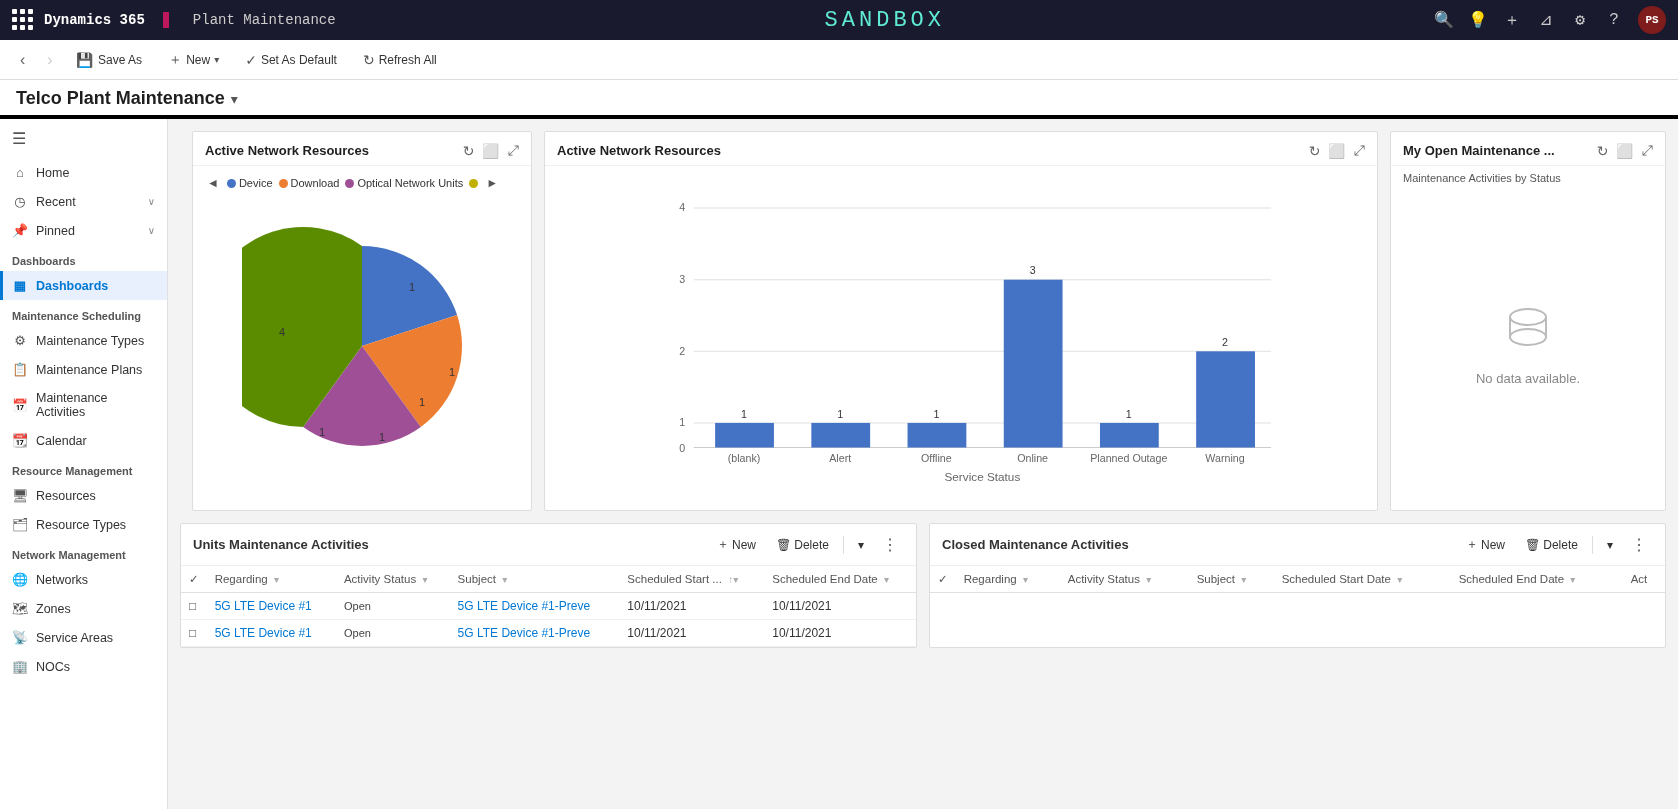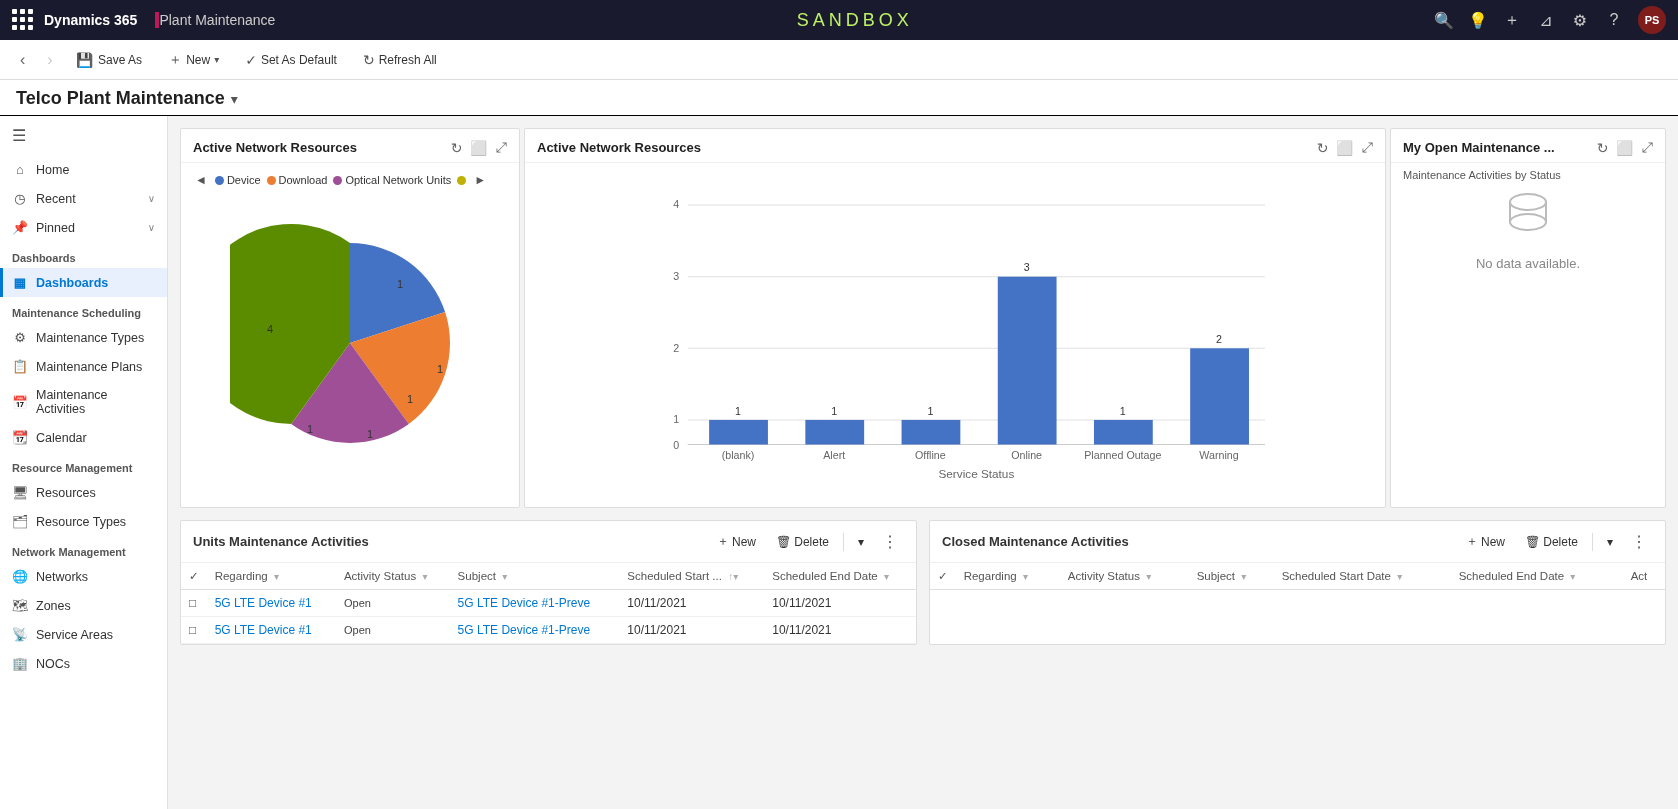--- a/index.html
+++ b/index.html
@@ -8,27 +8,28 @@
     
     .top-nav {
       background: #1a1a2e;
       color: #fff;
       height: 40px;
       display: flex;
       align-items: center;
       padding: 0 12px;
       justify-content: space-between;
       flex-shrink: 0;
+      font-family: Liberation Mono, monospace;
     }
     .top-nav-left { display: flex; align-items: center; gap: 10px; }
     .top-nav-grid { display: grid; grid-template-columns: repeat(3,6px); grid-template-rows: repeat(3,6px); gap: 2px; cursor: pointer; }
     .top-nav-grid span { width: 5px; height: 5px; background: #fff; display: block; border-radius: 1px; }
     .top-nav-brand { font-size: 14px; font-weight: 600; color: #fff; }
-    .top-nav-appname { font-size: 14px; color: #ccc; margin-left: 8px; padding-left: 0; border-left: 4px solid #be185d; }
-    .top-nav-center { font-size: 18px; font-weight: 300; letter-spacing: 4px; color: #bef264; }
+    .top-nav-appname { font-size: 14px; color: #ccc; margin-left: 8px; padding-left: 24px; border-left: 6px solid #be185d; }
+    .top-nav-center { font-size: 22px; font-weight: 300; letter-spacing: 4px; color: #5eead4; }
     .top-nav-right { display: flex; align-items: center; gap: 14px; color: #ccc; font-size: 16px; }
     .top-nav-icon { cursor: pointer; width: 20px; text-align: center; }
     .avatar { width: 28px; height: 28px; border-radius: 50%; background: #7f1d1d; color: #fff; font-size: 11px; font-weight: bold; display: flex; align-items: center; justify-content: center; cursor: pointer; }
 
     
     .toolbar {
       background: #fff;
       border-bottom: 1px solid #ddd;
       height: 40px;
       display: flex;
@@ -44,21 +45,21 @@
       border-radius: 2px;
     }
     .toolbar-icon { font-size: 14px; color: #555; }
     .nav-arrow { background: none; border: none; cursor: pointer; color: #666; font-size: 16px; padding: 4px 8px; }
     .nav-arrow:disabled { color: #ccc; cursor: default; }
 
     
     .page-title-bar {
       background: #fff;
       padding: 8px 16px 6px 16px;
-      border-bottom: 1px solid #000000;
+      border-bottom: 4px solid #000000;
       flex-shrink: 0;
       display: flex; align-items: center; gap: 6px;
     }
     .page-title { font-size: 18px; font-weight: 600; color: #1f1f1f; }
     .page-title-caret { color: #555; font-size: 14px; cursor: pointer; }
 
     
     .main-layout { display: flex; flex: 1; overflow: hidden; }
 
     
@@ -78,21 +79,21 @@
     }
     .sidebar-item.active { background: #e8f0fe; border-left: 3px solid #0078d4; color: #0078d4; font-weight: 600; padding-left: 9px; }
     .sidebar-icon { font-size: 13px; color: #555; width: 16px; text-align: center; }
     .sidebar-item.active .sidebar-icon { color: #0078d4; }
     .sidebar-caret { margin-left: auto; font-size: 10px; color: #888; }
 
     
     .content-area { flex: 1; overflow-y: auto; padding: 12px; background: #f3f3f3; display: flex; flex-direction: column; gap: 12px; }
 
     
-    .dashboard-row { display: flex; gap: 4px; }
+    .dashboard-row { display: flex; gap: 12px; margin-left: 12px; }
 
     
     .chart-card {
       background: #fff;
       border: 1px solid #ddd;
       border-radius: 2px;
       display: flex; flex-direction: column;
       overflow: hidden;
     }
     .chart-card-header {
@@ -109,21 +110,21 @@
     
     .pie-legend { display: flex; align-items: center; gap: 6px; flex-wrap: wrap; padding: 4px 0; font-size: 11px; }
     .pie-legend-dot { width: 9px; height: 9px; border-radius: 50%; display: inline-block; flex-shrink: 0; }
     .pie-legend-item { display: flex; align-items: center; gap: 3px; cursor: pointer; }
     .legend-nav { font-size: 12px; cursor: pointer; color: #555; padding: 0 2px; }
 
     
     .pie-container { display: flex; align-items: center; justify-content: center; flex: 1; padding: 8px 0; }
 
     
-    .no-data-area { display: flex; flex-direction: column; align-items: center; justify-content: flex-start; flex: 1; color: #888; gap: 10px; }
+    .no-data-area { display: flex; flex-direction: column; align-items: center; justify-content: center; flex: 1; color: #888; gap: 10px; }
     .no-data-icon { font-size: 36px; color: #bbb; }
 
     
     .table-row { display: flex; gap: 12px; }
     .table-card {
       background: #fff;
       border: 1px solid #ddd;
       border-radius: 2px;
       display: flex; flex-direction: column;
       flex: 1;

